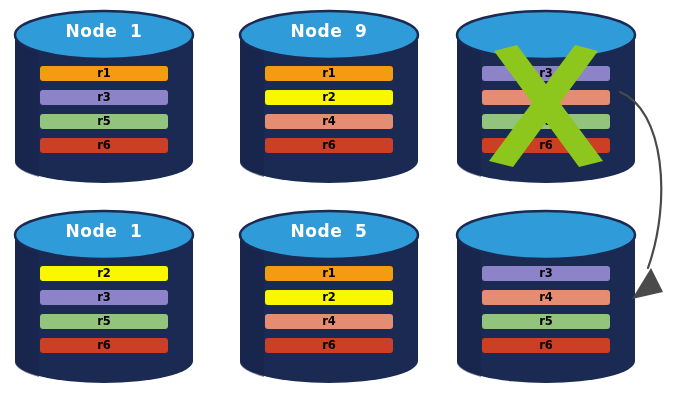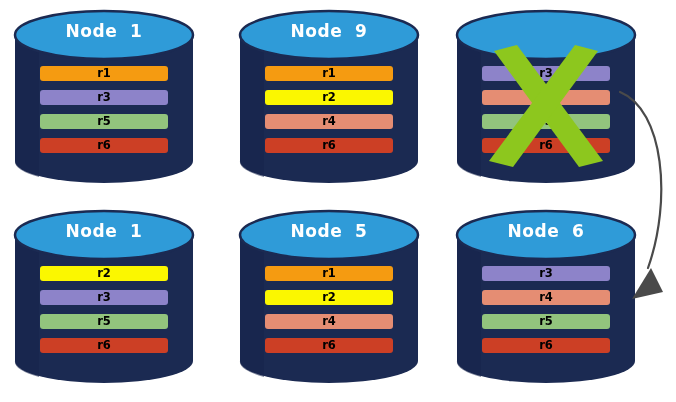--- a/index.html
+++ b/index.html
@@ -156,21 +156,20 @@
           <div class="row" style="background: rgb(229, 141, 115); color: rgb(0, 0, 0);">r4</div>
           <div class="row" style="background: rgb(204, 63, 37); color: rgb(0, 0, 0);">r6</div>
         </div>
       </div>
       <div class="node" style="left: 455px; top: 209px;">
         <svg class="cyl-svg" viewBox="0 0 182 174">
           <path d="M 2 26 L 2 152 A 89 22 0 0 0 180 152 L 180 26 Z" fill="#1b2a52"></path>
           <path d="M 2 26 L 2 152 A 89 22 0 0 0 26 168 L 26 36 Z" fill="#16234a" opacity="0.55"></path>
           <ellipse cx="91" cy="26" rx="89" ry="24" fill="#2f9bd8" stroke="#1b2a52" stroke-width="2.5"></ellipse>
         </svg>
-        <div class="node-label">Node  6</div>
         <div class="rows">
           <div class="row" style="background: rgb(141, 131, 201); color: rgb(0, 0, 0);">r3</div>
           <div class="row" style="background: rgb(229, 141, 115); color: rgb(0, 0, 0);">r4</div>
           <div class="row" style="background: rgb(146, 196, 125); color: rgb(0, 0, 0);">r5</div>
           <div class="row" style="background: rgb(204, 63, 37); color: rgb(0, 0, 0);">r6</div>
         </div>
       </div>
     </div>
 
   <svg class="arrow-layer" viewBox="0 0 676 402" xmlns="http://www.w3.org/2000/svg">

